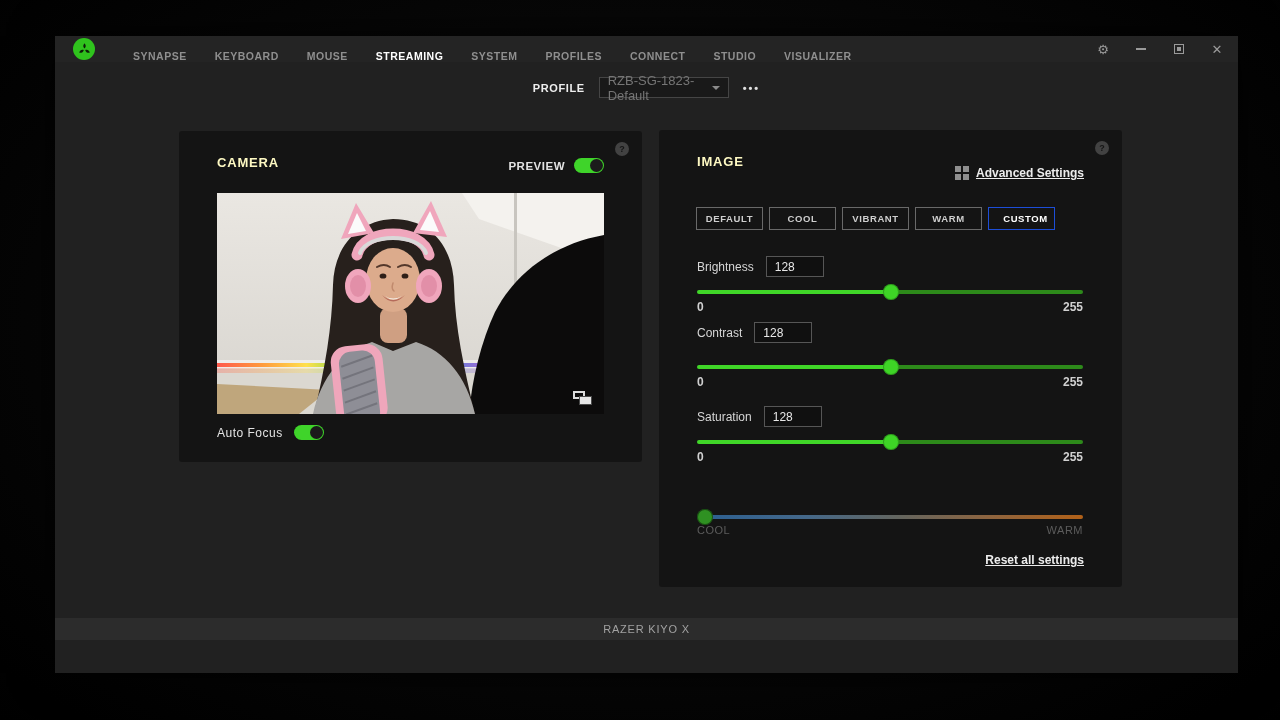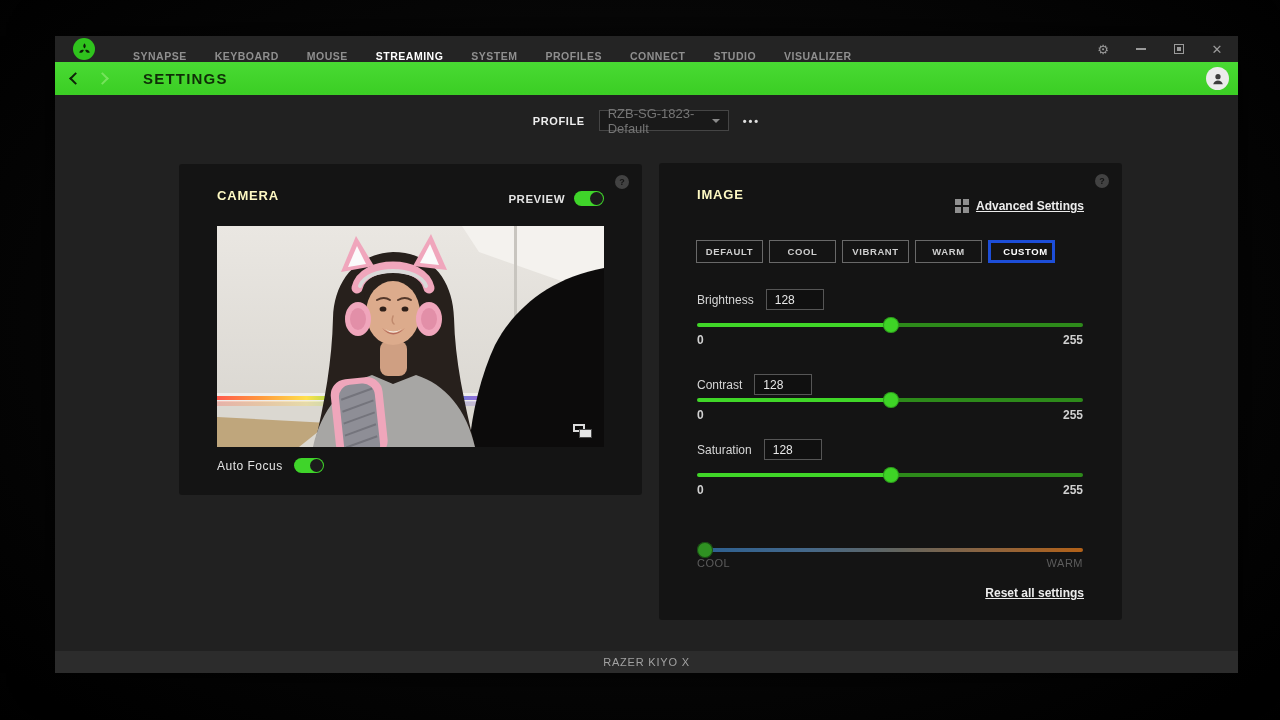--- a/index.html
+++ b/index.html
@@ -67,21 +67,21 @@
 
   
   .image-panel { left:604px; top:68px; width:463px; height:457px; }
   .adv { position:absolute; right:38px; top:36px; display:flex; align-items:center; gap:7px; cursor:pointer; }
   .adv .txt { font-size:12px; font-weight:700; color:#ececec; text-decoration:underline; }
   .winlogo { display:grid; grid-template-columns:6px 6px; grid-template-rows:6px 6px; gap:1.5px; }
   .winlogo i { background:#8f8f8f; }
   .presets { position:absolute; left:37px; top:77px; display:flex; gap:6px; }
   .preset-btn { width:67px; height:23px; background:transparent; border:1px solid #696969; color:#cfcfcf;
                 font-family:inherit; font-size:9.5px; font-weight:700; letter-spacing:.6px; cursor:pointer; }
-  .preset-btn.active { border:3px solid #1d4ed8; color:#fff;padding-left:8px; }
+  .preset-btn.active { border:1px solid #1d4ed8; color:#fff;padding-left:8px; }
 
   .srow { position:absolute; left:38px; display:flex; align-items:center; gap:12px; }
   .slabel { font-size:12px; color:#d6d6d6; }
   .sinput { width:58px; height:21px; background:#101010; border:1px solid #565656; color:#e8e8e8;
             font-family:inherit; font-size:12px; padding-left:8px; }
   .sinput.disabled { color:#555; border-color:#3a3a3a; }
 
   .track { position:absolute; left:38px; width:386px; height:16px; cursor:pointer; }
   .track .bar { position:absolute; left:0; top:6px; width:100%; height:4px; border-radius:2px;
                 background:linear-gradient(90deg,#40d628 0%,#40d628 50.2%,#2d8a1a 50.2%,#2d8a1a 100%); }
@@ -133,31 +133,20 @@
       <span class="ico">
           <span class="min-bar"></span>
         </span>
       <span class="ico">
           <span class="restore"></span>
         </span>
       <span class="ico">✕</span>
     </div>
   </div>
 
-  <div class="greenbar">
-    <span class="chev back"></span>
-    <span class="chev fwd"></span>
-    <h1>SETTINGS</h1>
-    <div class="avatar">
-      <svg width="14" height="14" viewBox="0 0 16 16">
-        <circle cx="8" cy="5.4" r="3" fill="#3c3c3c"></circle>
-        <path d="M2.5 14c.6-3 3-4.4 5.5-4.4s4.9 1.4 5.5 4.4z" fill="#3c3c3c"></path>
-      </svg>
-    </div>
-  </div>
 
   <div class="content">
 
     <div class="profile-row">
       <span class="plabel">PROFILE</span>
       <div class="dropdown">
         <span class="val">RZB-SG-1823-Default</span>
         <span class="caret"></span>
       </div>
       <span class="more-dots">•••</span>
@@ -277,21 +266,21 @@
       </div>
       <div class="track" style="top:154px">
         <span class="bar"></span>
           <span class="knob"></span>
       </div>
       <div class="minmax" style="top:170px">
         <span>0</span>
         <span>255</span>
       </div>
 
-      <div class="srow" style="top:211px">
+      <div class="srow" style="top:192px">
         <span class="slabel">Contrast</span>
         <input class="sinput" value="128" style="">
       </div>
       <div class="track" style="top:229px">
         <span class="bar"></span>
           <span class="knob"></span>
       </div>
       <div class="minmax" style="top:245px">
         <span>0</span>
         <span>255</span>

